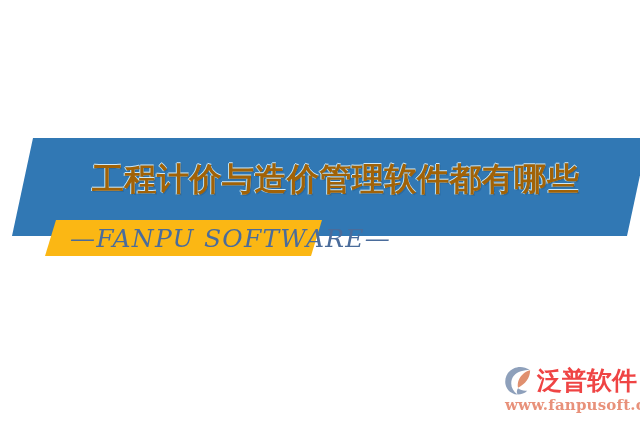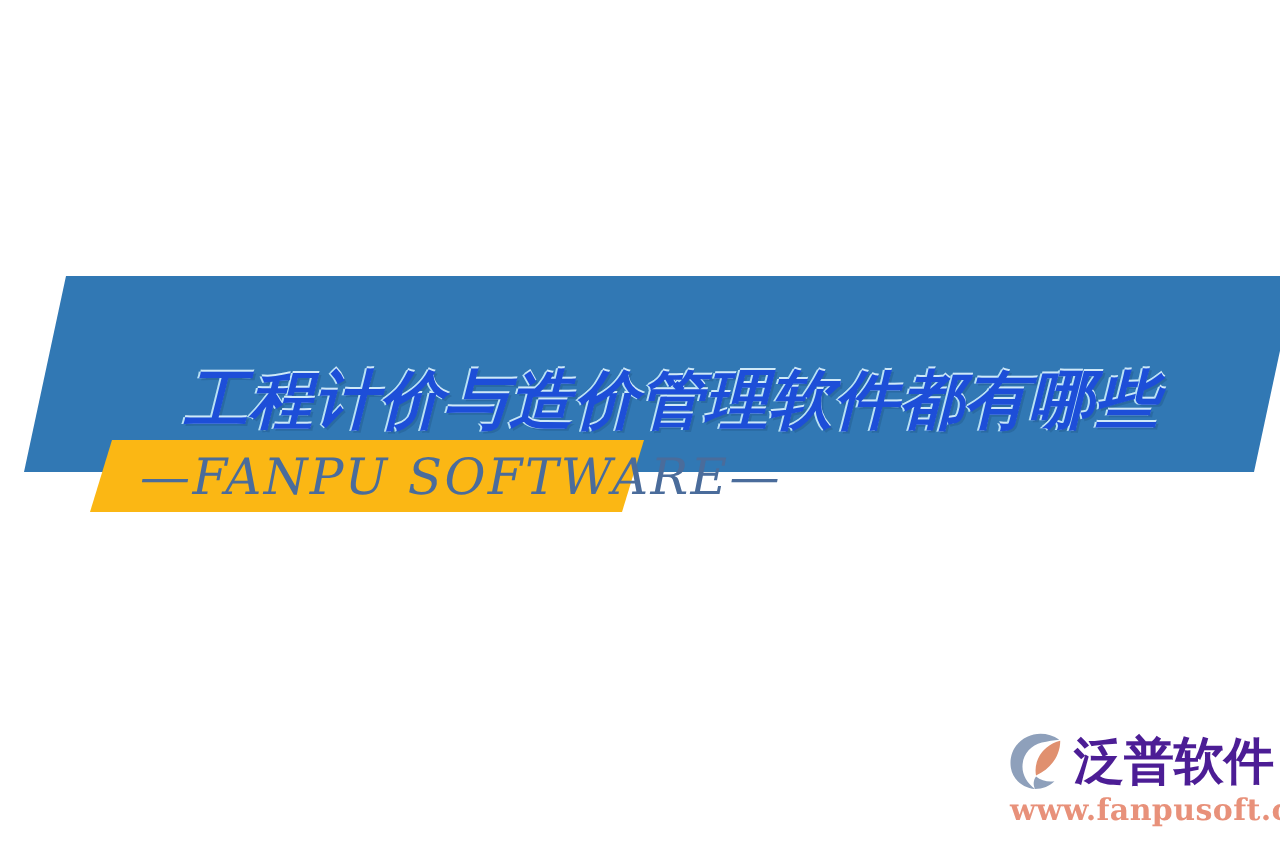--- a/index.html
+++ b/index.html
@@ -33,35 +33,34 @@
   .banner-svg {
     position: absolute;
     left: 0;
     top: 0;
   }
 
   
   .title {
     position: absolute;
     left: 92px;
-    top: 178px;
+    top: 157px;
     width: 470px;
     height: 44px;
     line-height: 44px;
     font-family: "DejaVu Serif", "Liberation Serif", serif;
     font-size: 32px;
     font-weight: 700;
-    color: #1d4ed8;
+    color: #a16207;
     letter-spacing: 0.5px;
     white-space: nowrap;
     text-shadow:
       -1px 0 0 #b9e2f5,
       0 -1px 0 #cfe9f8,
       1px 1px 0 rgba(20,60,100,0.22);
-    font-style: italic;
   }
 
   
   .subtitle {
     position: absolute;
     left: 70px;
     top: 226px;
     width: 240px;
     height: 26px;
     line-height: 26px;
@@ -93,21 +92,21 @@
   }
   .brand-mark {
     width: 31px;
     height: 31px;
     flex: 0 0 auto;
   }
   .brand-name {
     font-family: "DejaVu Sans", "Liberation Sans", sans-serif;
     font-size: 25px;
     font-weight: 700;
-    color: #4c1d95;
+    color: #ef4444;
     line-height: 31px;
     letter-spacing: 0px;
     white-space: nowrap;
   }
   .brand-url {
     position: absolute;
     left: 2px;
     top: 32px;
     font-family: "DejaVu Serif", "Liberation Serif", serif;
     font-size: 15px;

